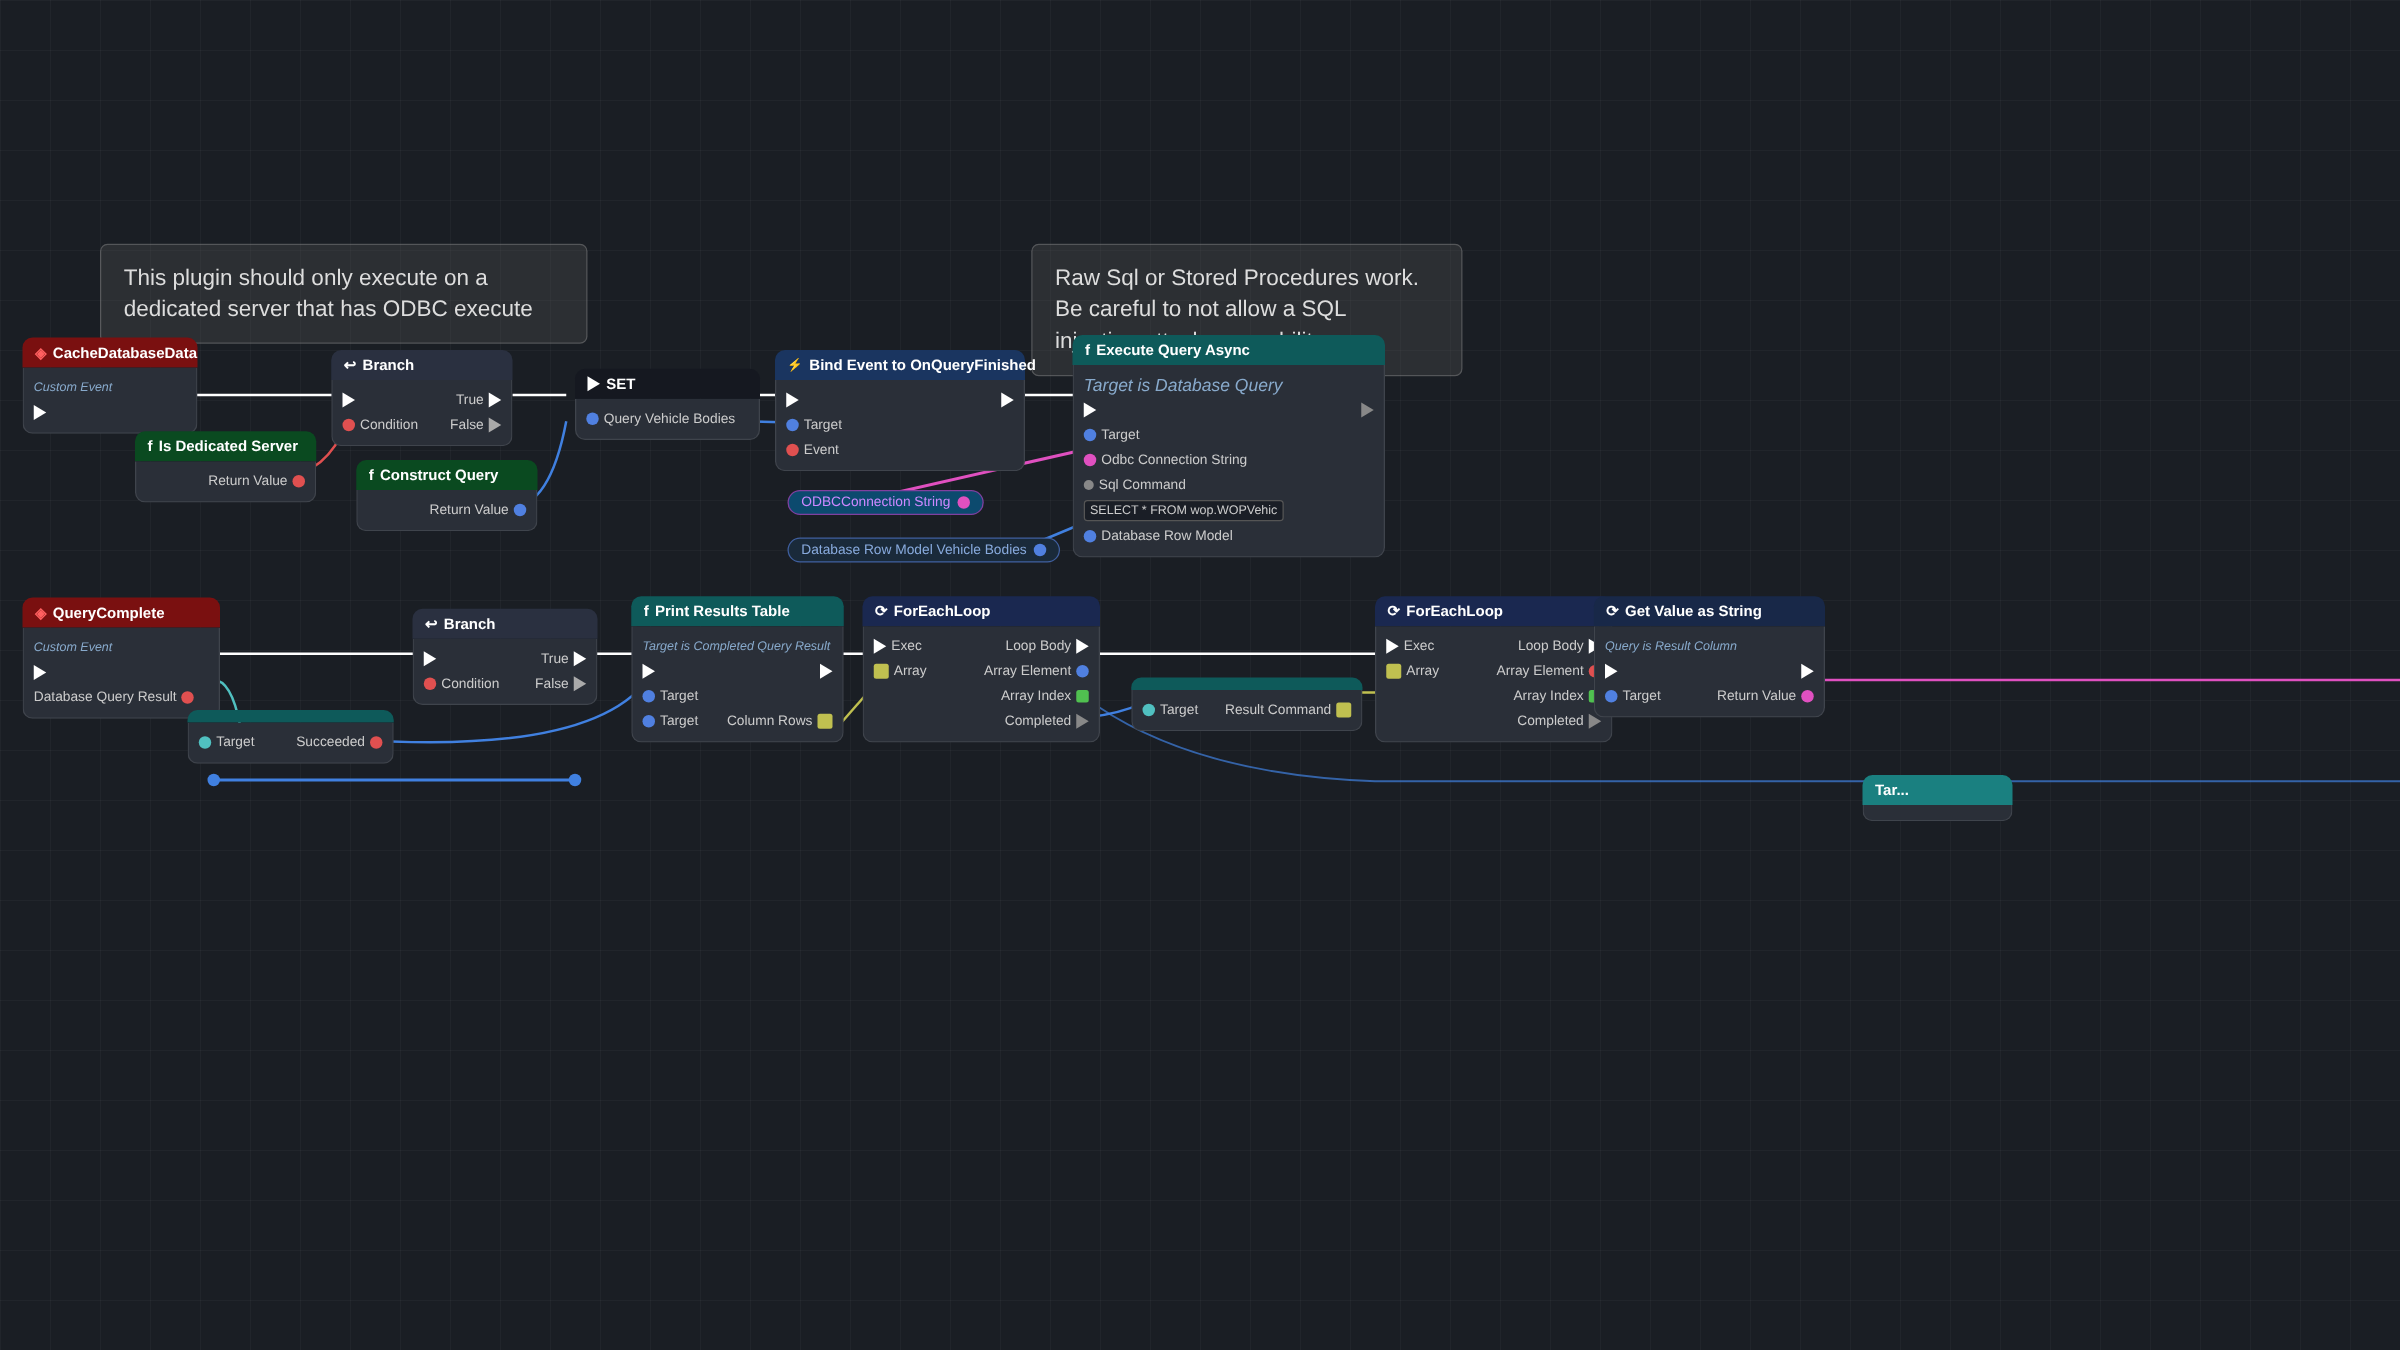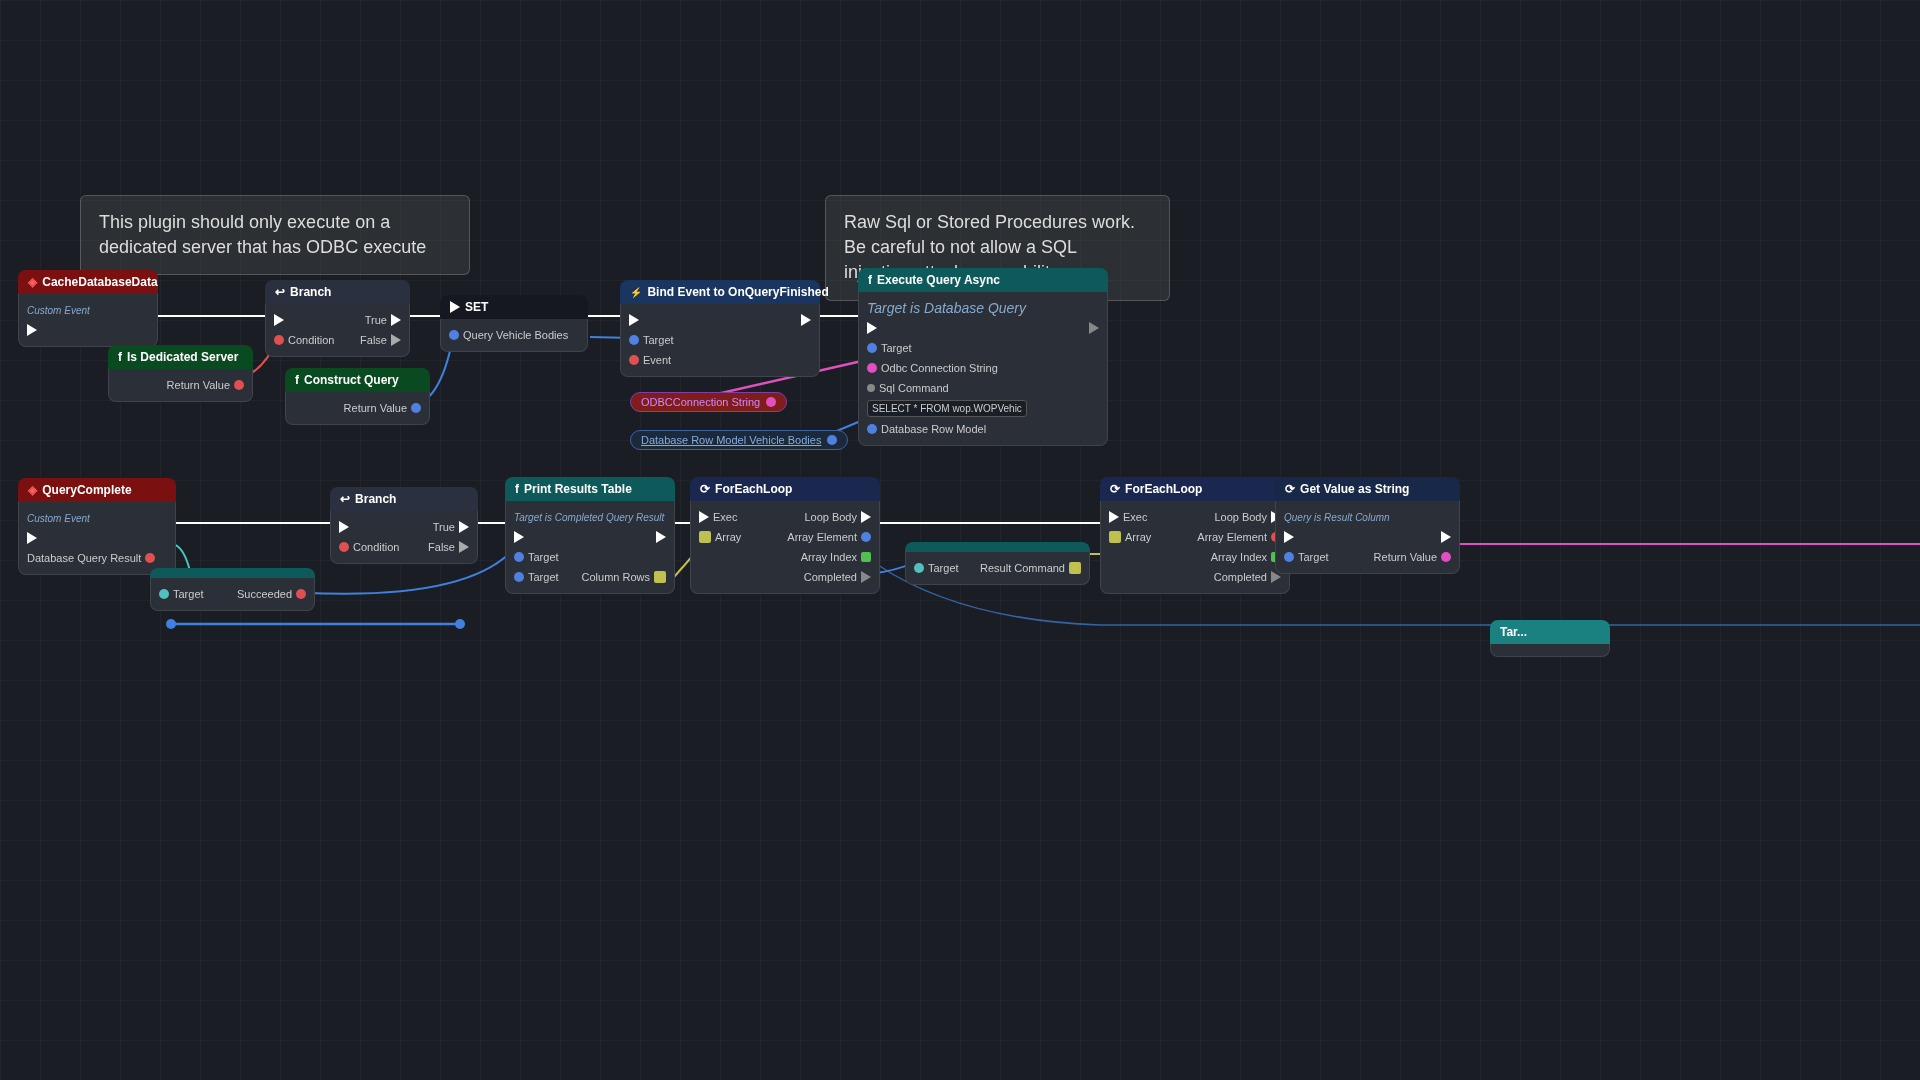--- a/index.html
+++ b/index.html
@@ -251,21 +251,21 @@
     <span>Construct Query</span>
   </div>
   <div class="node-body">
     <div class="node-row right">
       <span>Return Value</span>
       <span class="pin pin-blue"></span>
     </div>
   </div>
 </div>
 
-<div class="node" style="left:440px; top:295px; width:148px;">
+<div class="node" style="left:460px; top:295px; width:148px;">
   <div class="node-header hdr-dark2">
     <span class="pin-exec"></span>
     <span>SET</span>
   </div>
   <div class="node-body">
     <div class="node-row">
       <span class="pin pin-blue"></span>
       <span>Query Vehicle Bodies</span>
     </div>
   </div>
@@ -286,26 +286,26 @@
       <span class="pin pin-blue"></span>
       <span>Target</span>
     </div>
     <div class="node-row">
       <span class="pin pin-red"></span>
       <span>Event</span>
     </div>
   </div>
 </div>
 
-<div style="position:absolute; left:630px; top:392px; background:#7f1d1d; border:1px solid #8040a0; border-radius:12px; padding:3px 10px; font-size:11px; color:#cc88ff; display:flex; align-items:center; gap:6px;">
+<div style="position:absolute; left:630px; top:392px; background:#0c4a6e; border:1px solid #8040a0; border-radius:12px; padding:3px 10px; font-size:11px; color:#cc88ff; display:flex; align-items:center; gap:6px;">
   <span>ODBCConnection String</span>
   <span class="pin pin-pink"></span>
 </div>
 
-<div style="position:absolute; left:630px; top:430px; background:#1a2a3a; border:1px solid #4060a0; border-radius:12px; padding:3px 10px; font-size:11px; color:#88aadd; display:flex; align-items:center; gap:6px;text-decoration:underline;">
+<div style="position:absolute; left:630px; top:430px; background:#1a2a3a; border:1px solid #4060a0; border-radius:12px; padding:3px 10px; font-size:11px; color:#88aadd; display:flex; align-items:center; gap:6px;">
   <span>Database Row Model Vehicle Bodies</span>
   <span class="pin pin-blue"></span>
 </div>
 
 <div class="node" style="left:858px; top:268px; width:250px;">
   <div class="node-header hdr-teal">
     <span>f</span>
     <span>Execute Query Async</span>
   </div>
   <div class="node-body">

